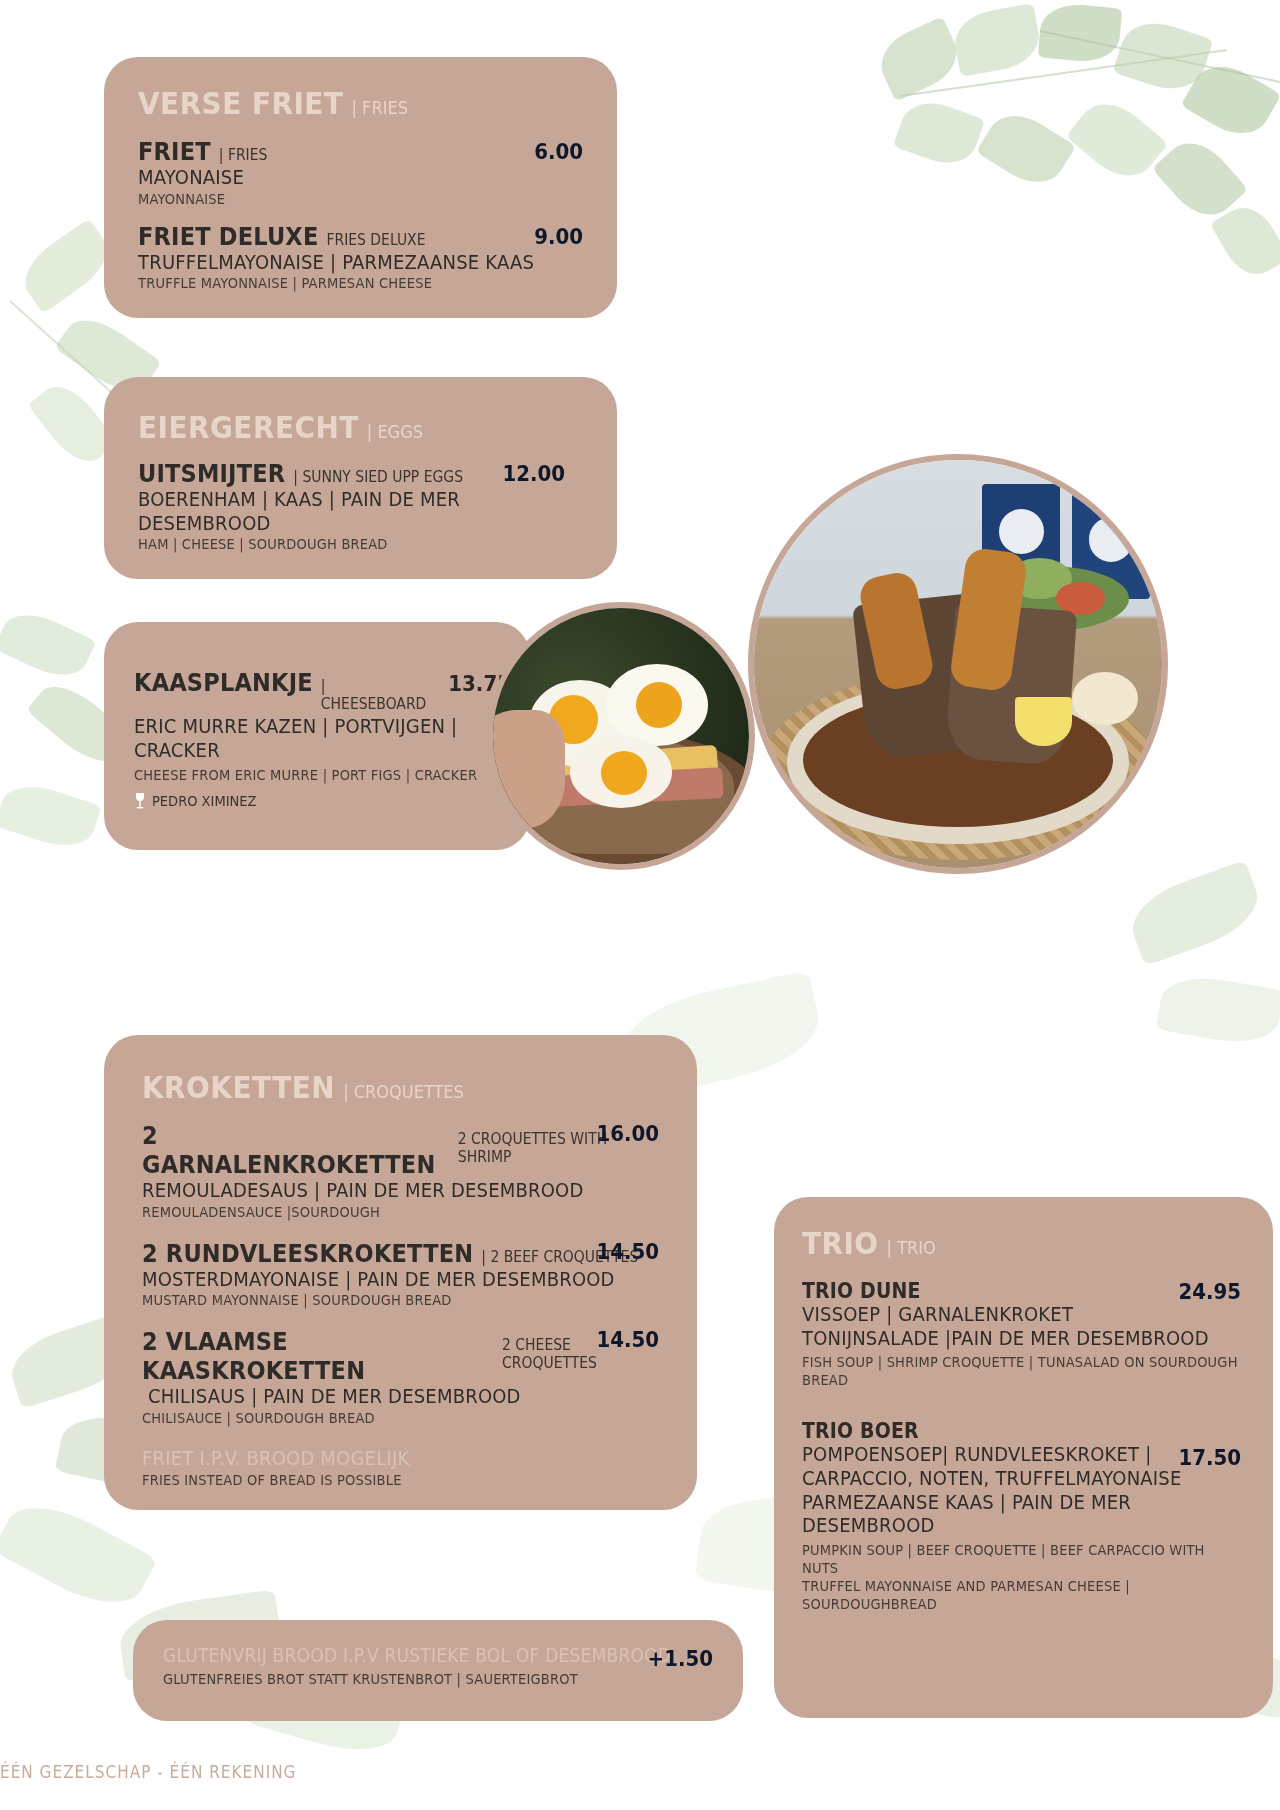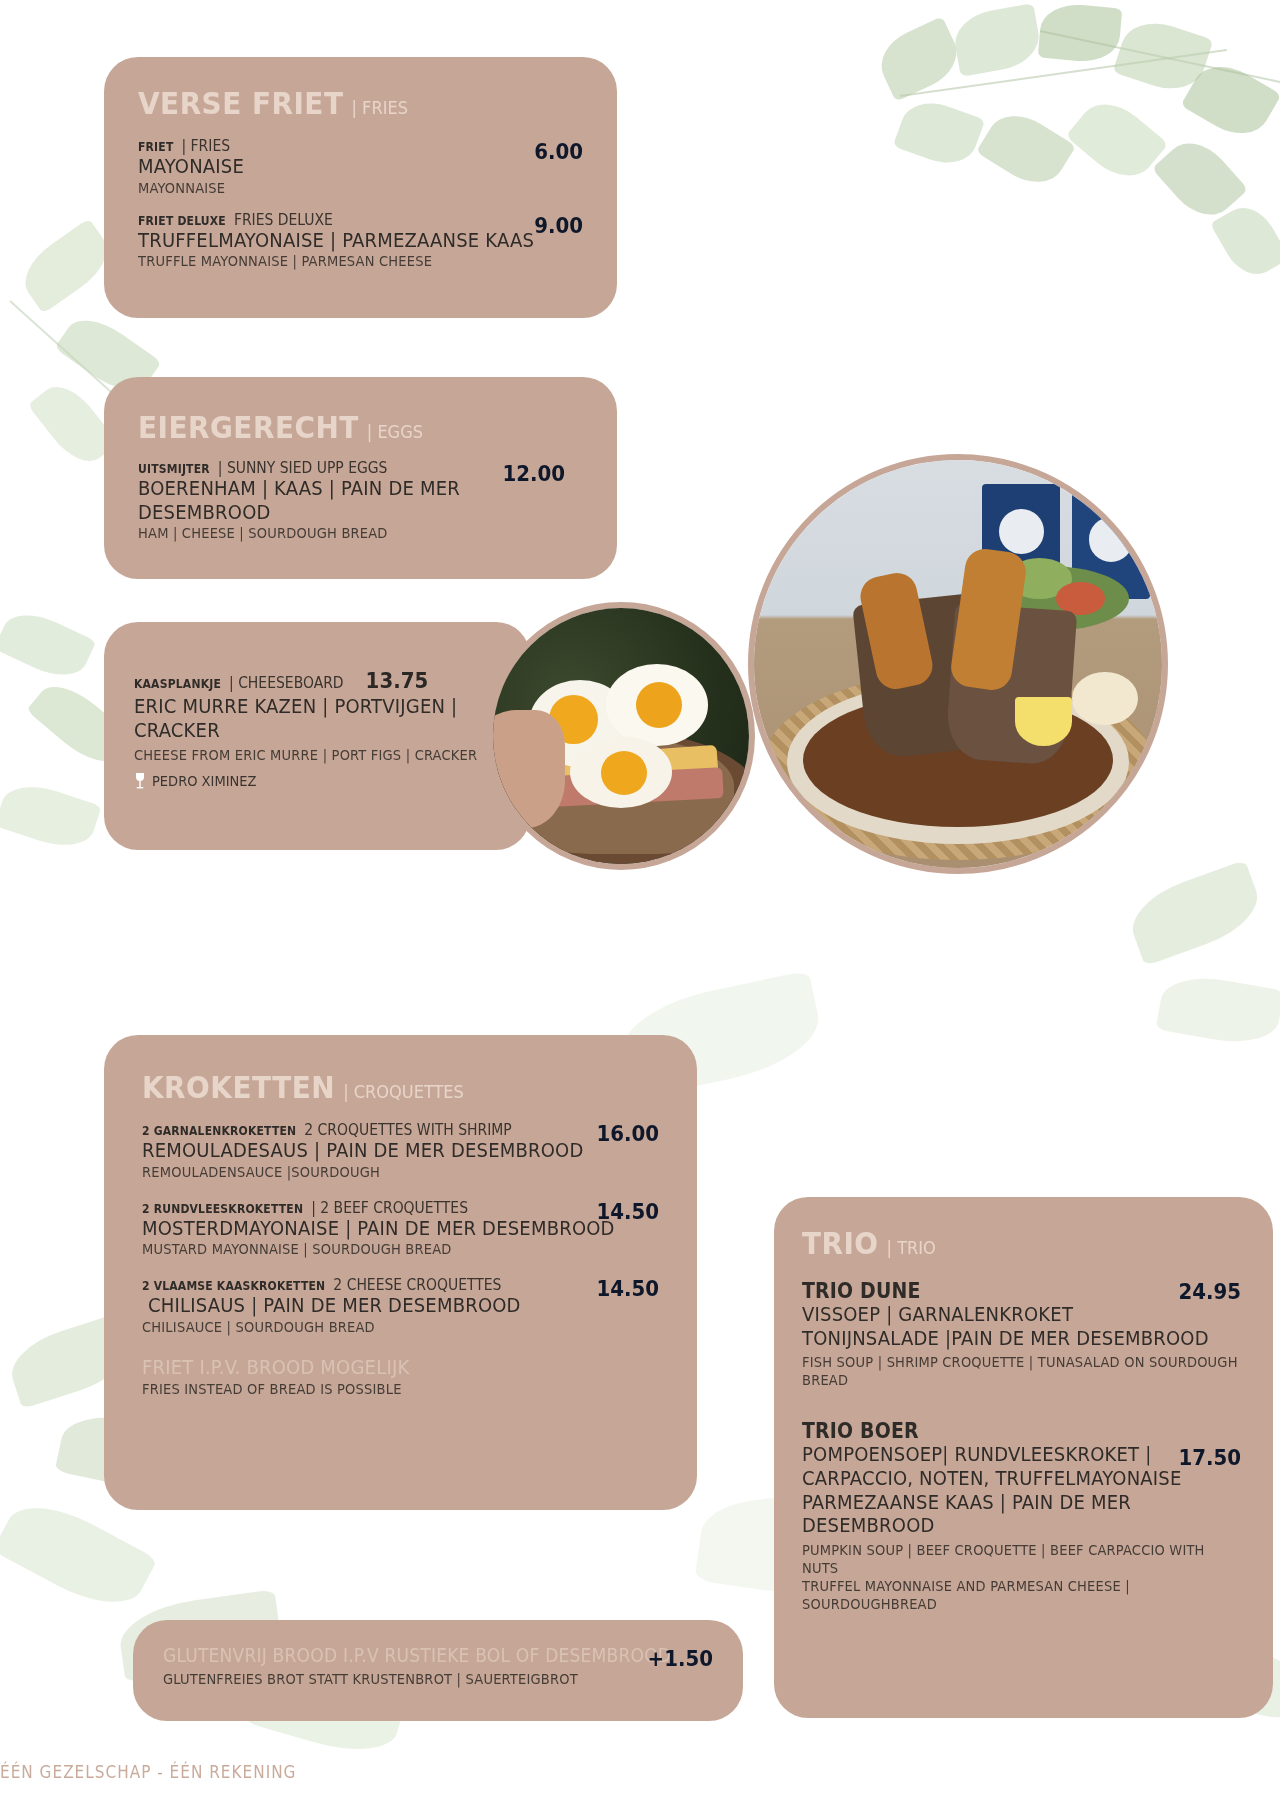--- a/index.html
+++ b/index.html
@@ -59,21 +59,21 @@
     display: inline-block;
     margin-left: 8px;
     vertical-align: baseline;
     text-transform: uppercase;
     font-weight: 400;
   }
 
   .item { position: relative; margin-bottom: 4px; }
   .row { display: flex; align-items: baseline; }
   .nm {
-    font-size: 12px;
+    font-size: 25px;
     font-weight: 700;
     color: #2f2b28;
     text-transform: uppercase;
     letter-spacing: .2px;
   }
   .nm-en {
     font-size: 15.5px;
     font-weight: 400;
     color: #3a332e;
     margin-left: 8px;

